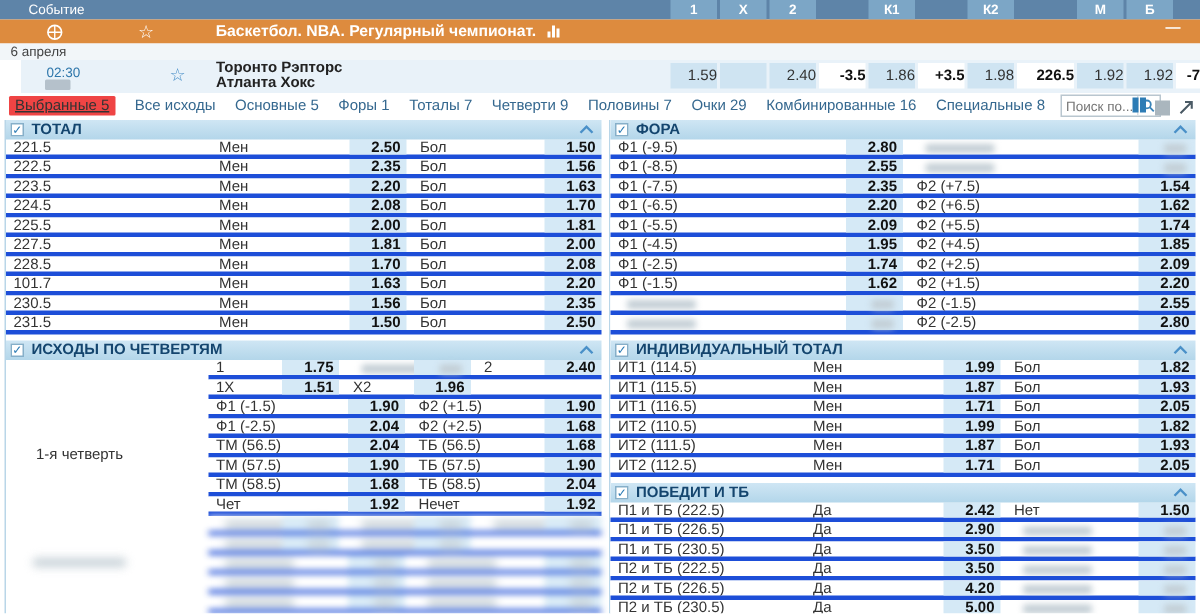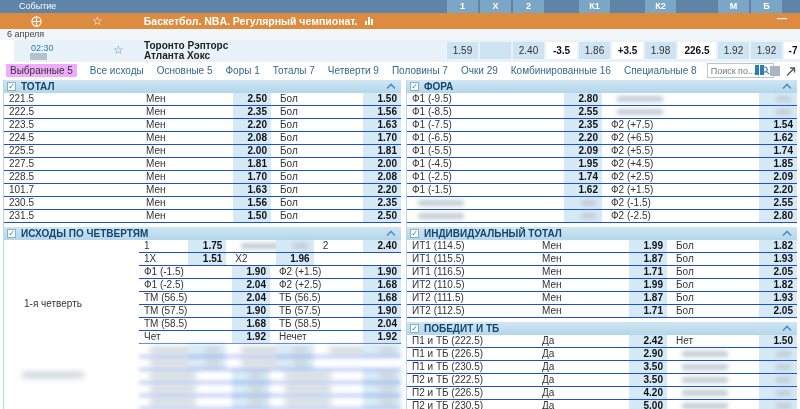--- a/index.html
+++ b/index.html
@@ -31,49 +31,49 @@
   
   .daterow{position:absolute;top:29px;left:0;right:0;height:11px;background:#f2f6f9;
            font-size:9px;color:#444;line-height:11px;padding-left:7px;box-sizing:border-box;}
   .matchrow{position:absolute;top:40px;left:0;right:0;height:22px;background:#e9f2f9;margin-left:14px;}
   .mr-time{position:absolute;left:17px;top:3px;font-size:9px;color:#2f77ab;}
   .mr-badge{position:absolute;left:16px;top:13px;width:17px;height:7px;background:#b5c1cb;border-radius:1px;}
   .mr-star{position:absolute;left:99px;top:3px;color:#4a90c8;font-size:12px;}
   .teams{position:absolute;left:130px;top:1px;font-weight:bold;color:#222;font-size:10px;line-height:10px;}
   .mr-bars{position:absolute;left:431px;top:6px;}
   .mr-odds{position:absolute;right:0;top:2px;display:flex;gap:2px;height:17px;}
-  .ocell{height:17px;line-height:17px;text-align:center;font-size:10px;overflow:hidden;}
+  .ocell{height:17px;line-height:17px;text-align:right;font-size:10px;overflow:hidden;}
   .ocell.odd{background:#cfe4f2;color:#333;}
   .ocell.line{background:#fff;color:#111;font-weight:bold;}
 
   
   .tabsrow{position:absolute;top:62px;left:0;right:0;height:17px;display:flex;align-items:center;background:#fff;}
   .tab{margin-left:13px;font-size:10px;color:#35688f;white-space:nowrap;cursor:pointer;}
   .tab:first-child{margin-left:6px;}
-  .tab.active{background:#f0abfc;color:#333;padding:1px 4px;border-radius:1px;margin-left:6px;}
+  .tab.active{background:#ef4444;color:#333;padding:1px 4px;border-radius:1px;margin-left:6px;text-decoration:underline;}
   .searchbox{margin-left:10px;display:flex;align-items:center;border:1px solid #b9c6cf;background:#fff;height:13px;}
   .searchbox input{border:none;outline:none;width:47px;font-size:9px;padding:0 0 0 3px;
                    font-family:"Liberation Sans",sans-serif;color:#333;background:transparent;}
   .magbtn{width:14px;height:13px;border-left:1px solid #d7dee3;display:flex;align-items:center;justify-content:center;}
   .view-icons{position:absolute;right:4px;top:3px;display:flex;gap:5px;align-items:center;}
   .i2col i{width:4px;height:10px;background:#2d7cb5;display:inline-block;margin-right:1px;}
   .i1col{width:10px;height:10px;background:#aab6be;display:inline-block;}
 
   
   .panel{position:absolute;top:80px;}
   .panel-left{left:3px;width:398px;border-left:1px solid #b9d6e8;box-sizing:border-box;}
   .panel-right{left:406px;width:391px;border-left:1px solid #b9d6e8;box-sizing:border-box;}
   .sec{margin-bottom:4px;background:#fff;}
   .sec-header{height:13px;background:linear-gradient(#cfe6f4,#b3d6ea);display:flex;align-items:center;position:relative;}
   .cb{width:9px;height:9px;background:#fff;border:1px solid #86afc9;margin-left:3px;font-size:8px;
       line-height:8px;color:#2d7cb5;text-align:center;box-sizing:border-box;overflow:hidden;}
   .sec-title{margin-left:5px;font-size:10px;font-weight:bold;color:#14456e;white-space:nowrap;}
   .chev{position:absolute;right:5px;top:2px;line-height:0;}
 
-  .row{display:flex;height:13px;line-height:12px;border-bottom:1px solid #1d4ed8;font-size:10px;
+  .row{display:flex;height:13px;line-height:12px;border-bottom:3px solid #1d4ed8;font-size:10px;
        color:#333;background:#fff;box-sizing:border-box;}
   .param{width:137px;padding-left:5px;box-sizing:border-box;overflow:hidden;white-space:nowrap;}
   #sec-ind .param,#sec-win .param{width:130px;}
   .half{flex:1;display:flex;min-width:0;}
   .lab{flex:1;padding-left:5px;overflow:hidden;white-space:nowrap;}
   .half + .half .lab{padding-left:9px;}
   .val{width:38px;background:#d5e9f6;font-weight:bold;color:#111;text-align:right;
        padding-right:4px;box-sizing:border-box;flex:none;}
 
   

